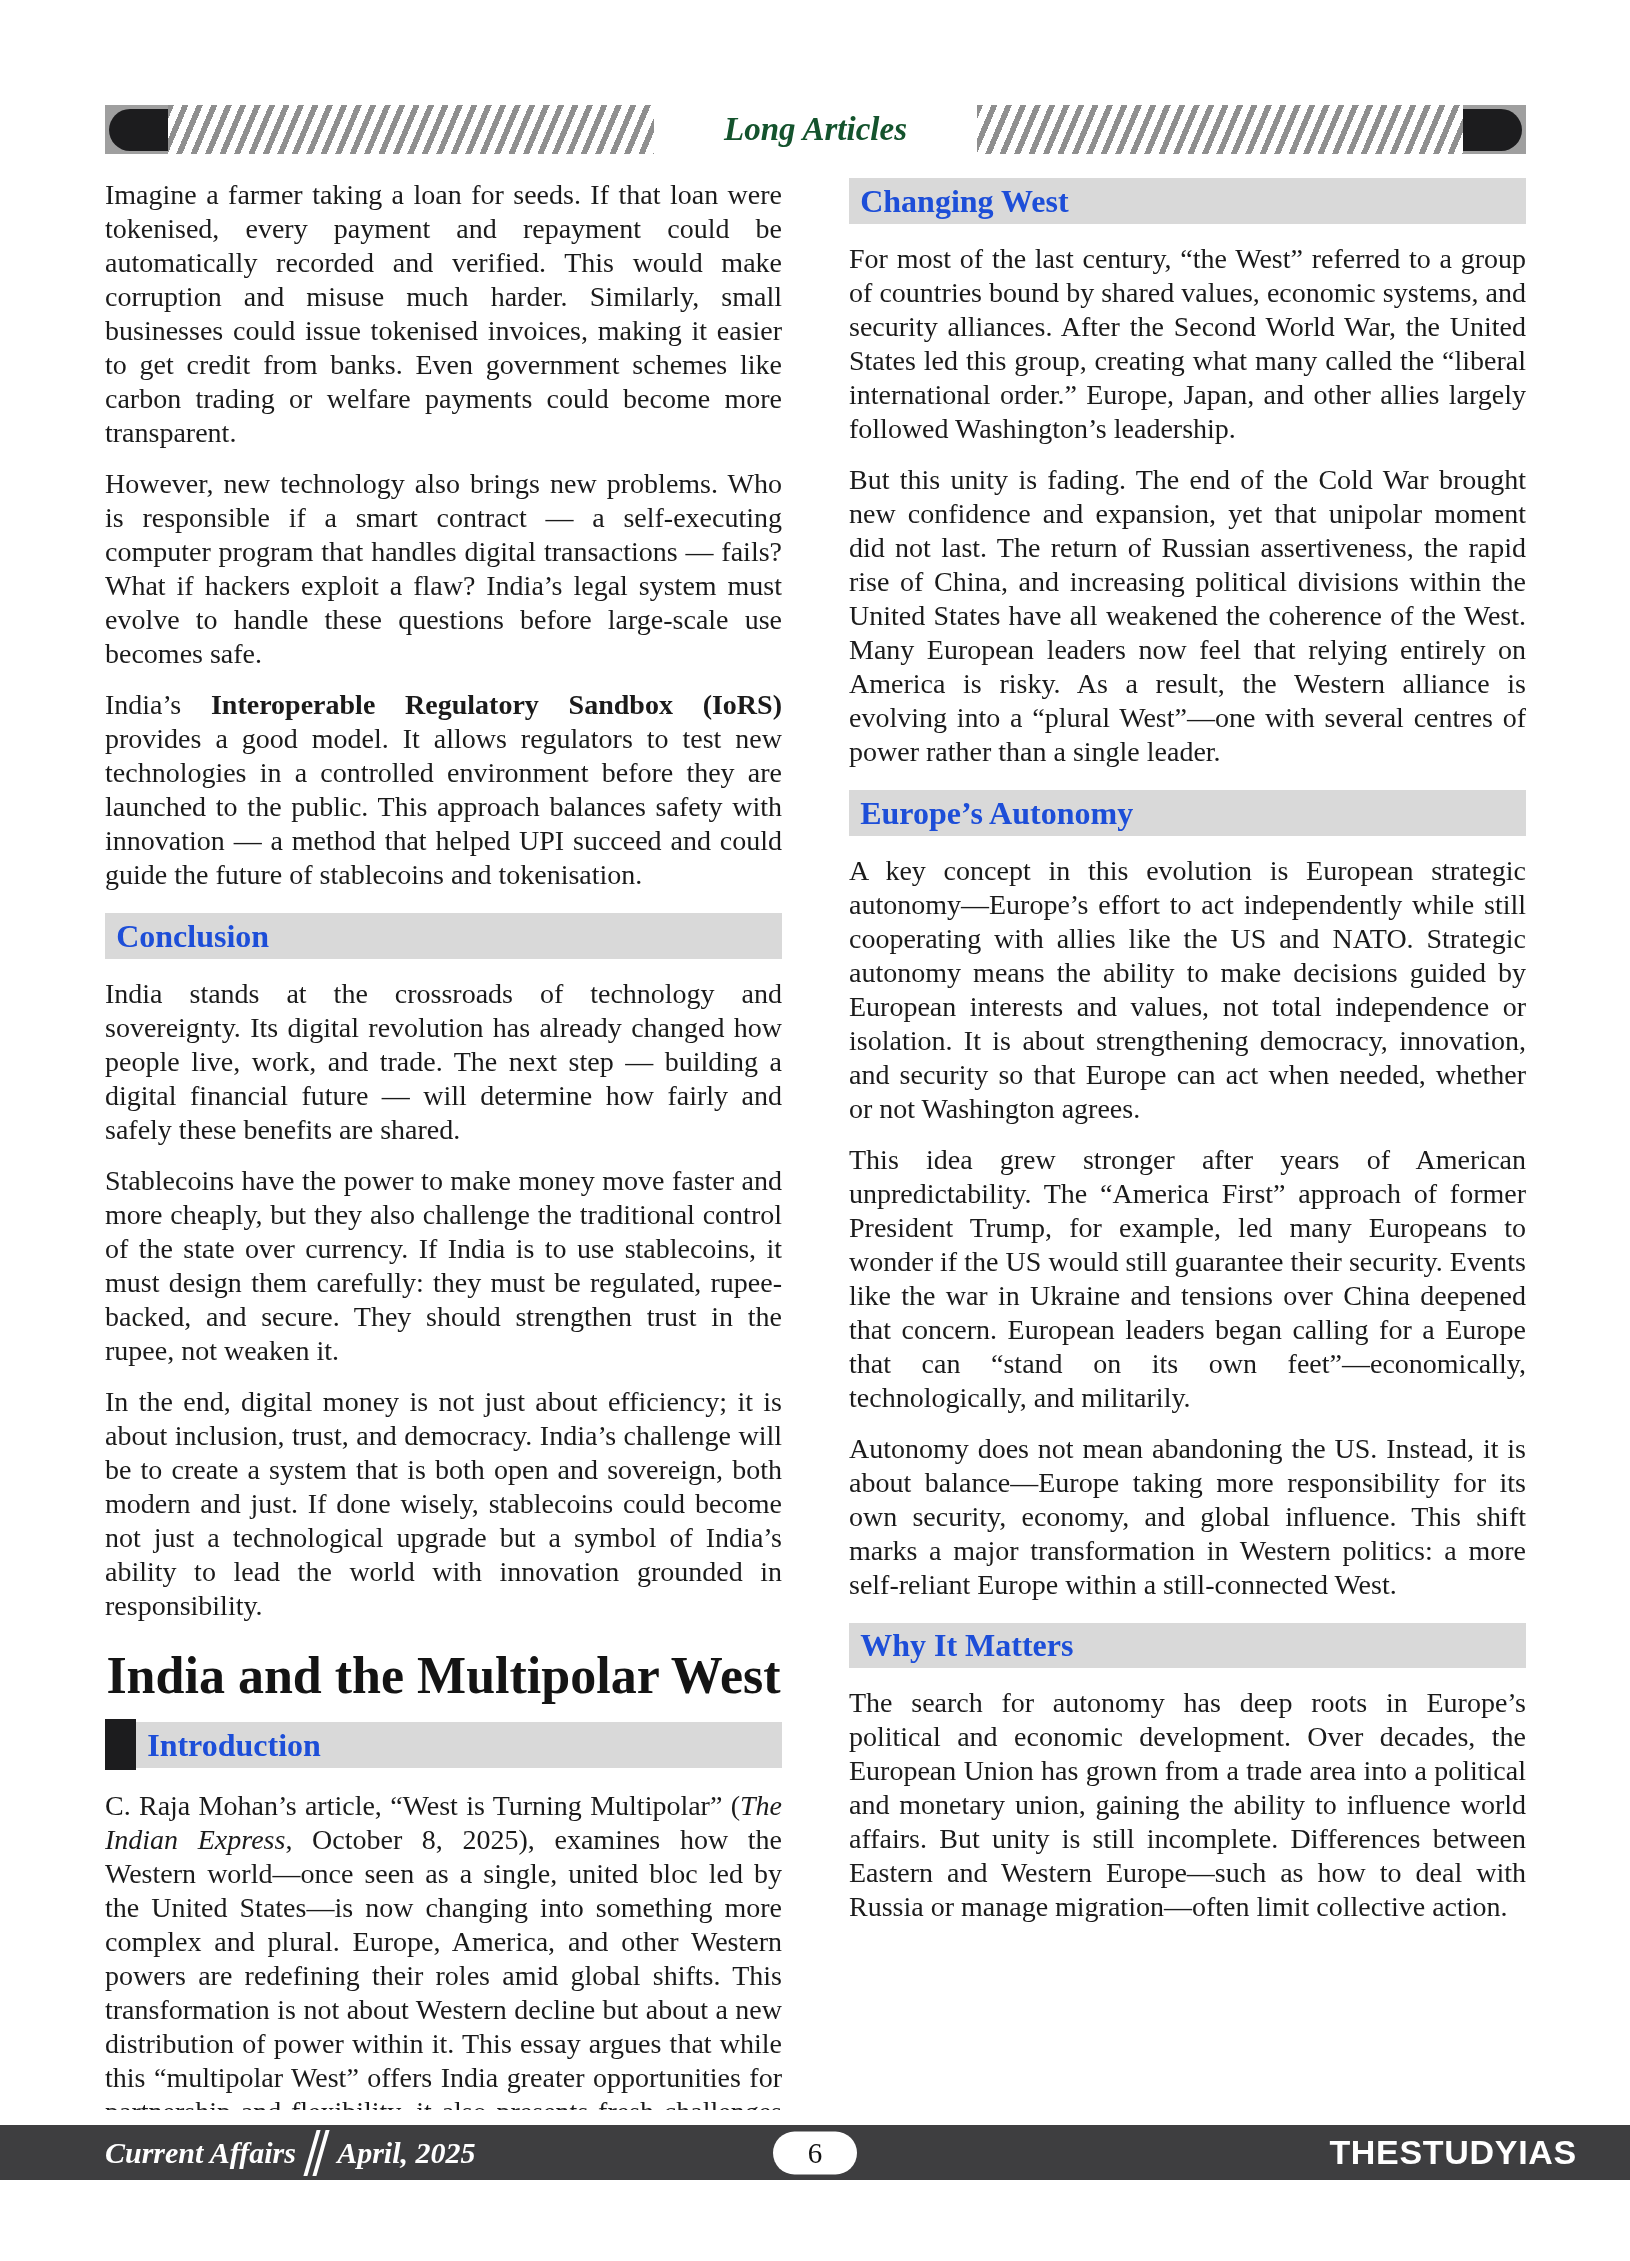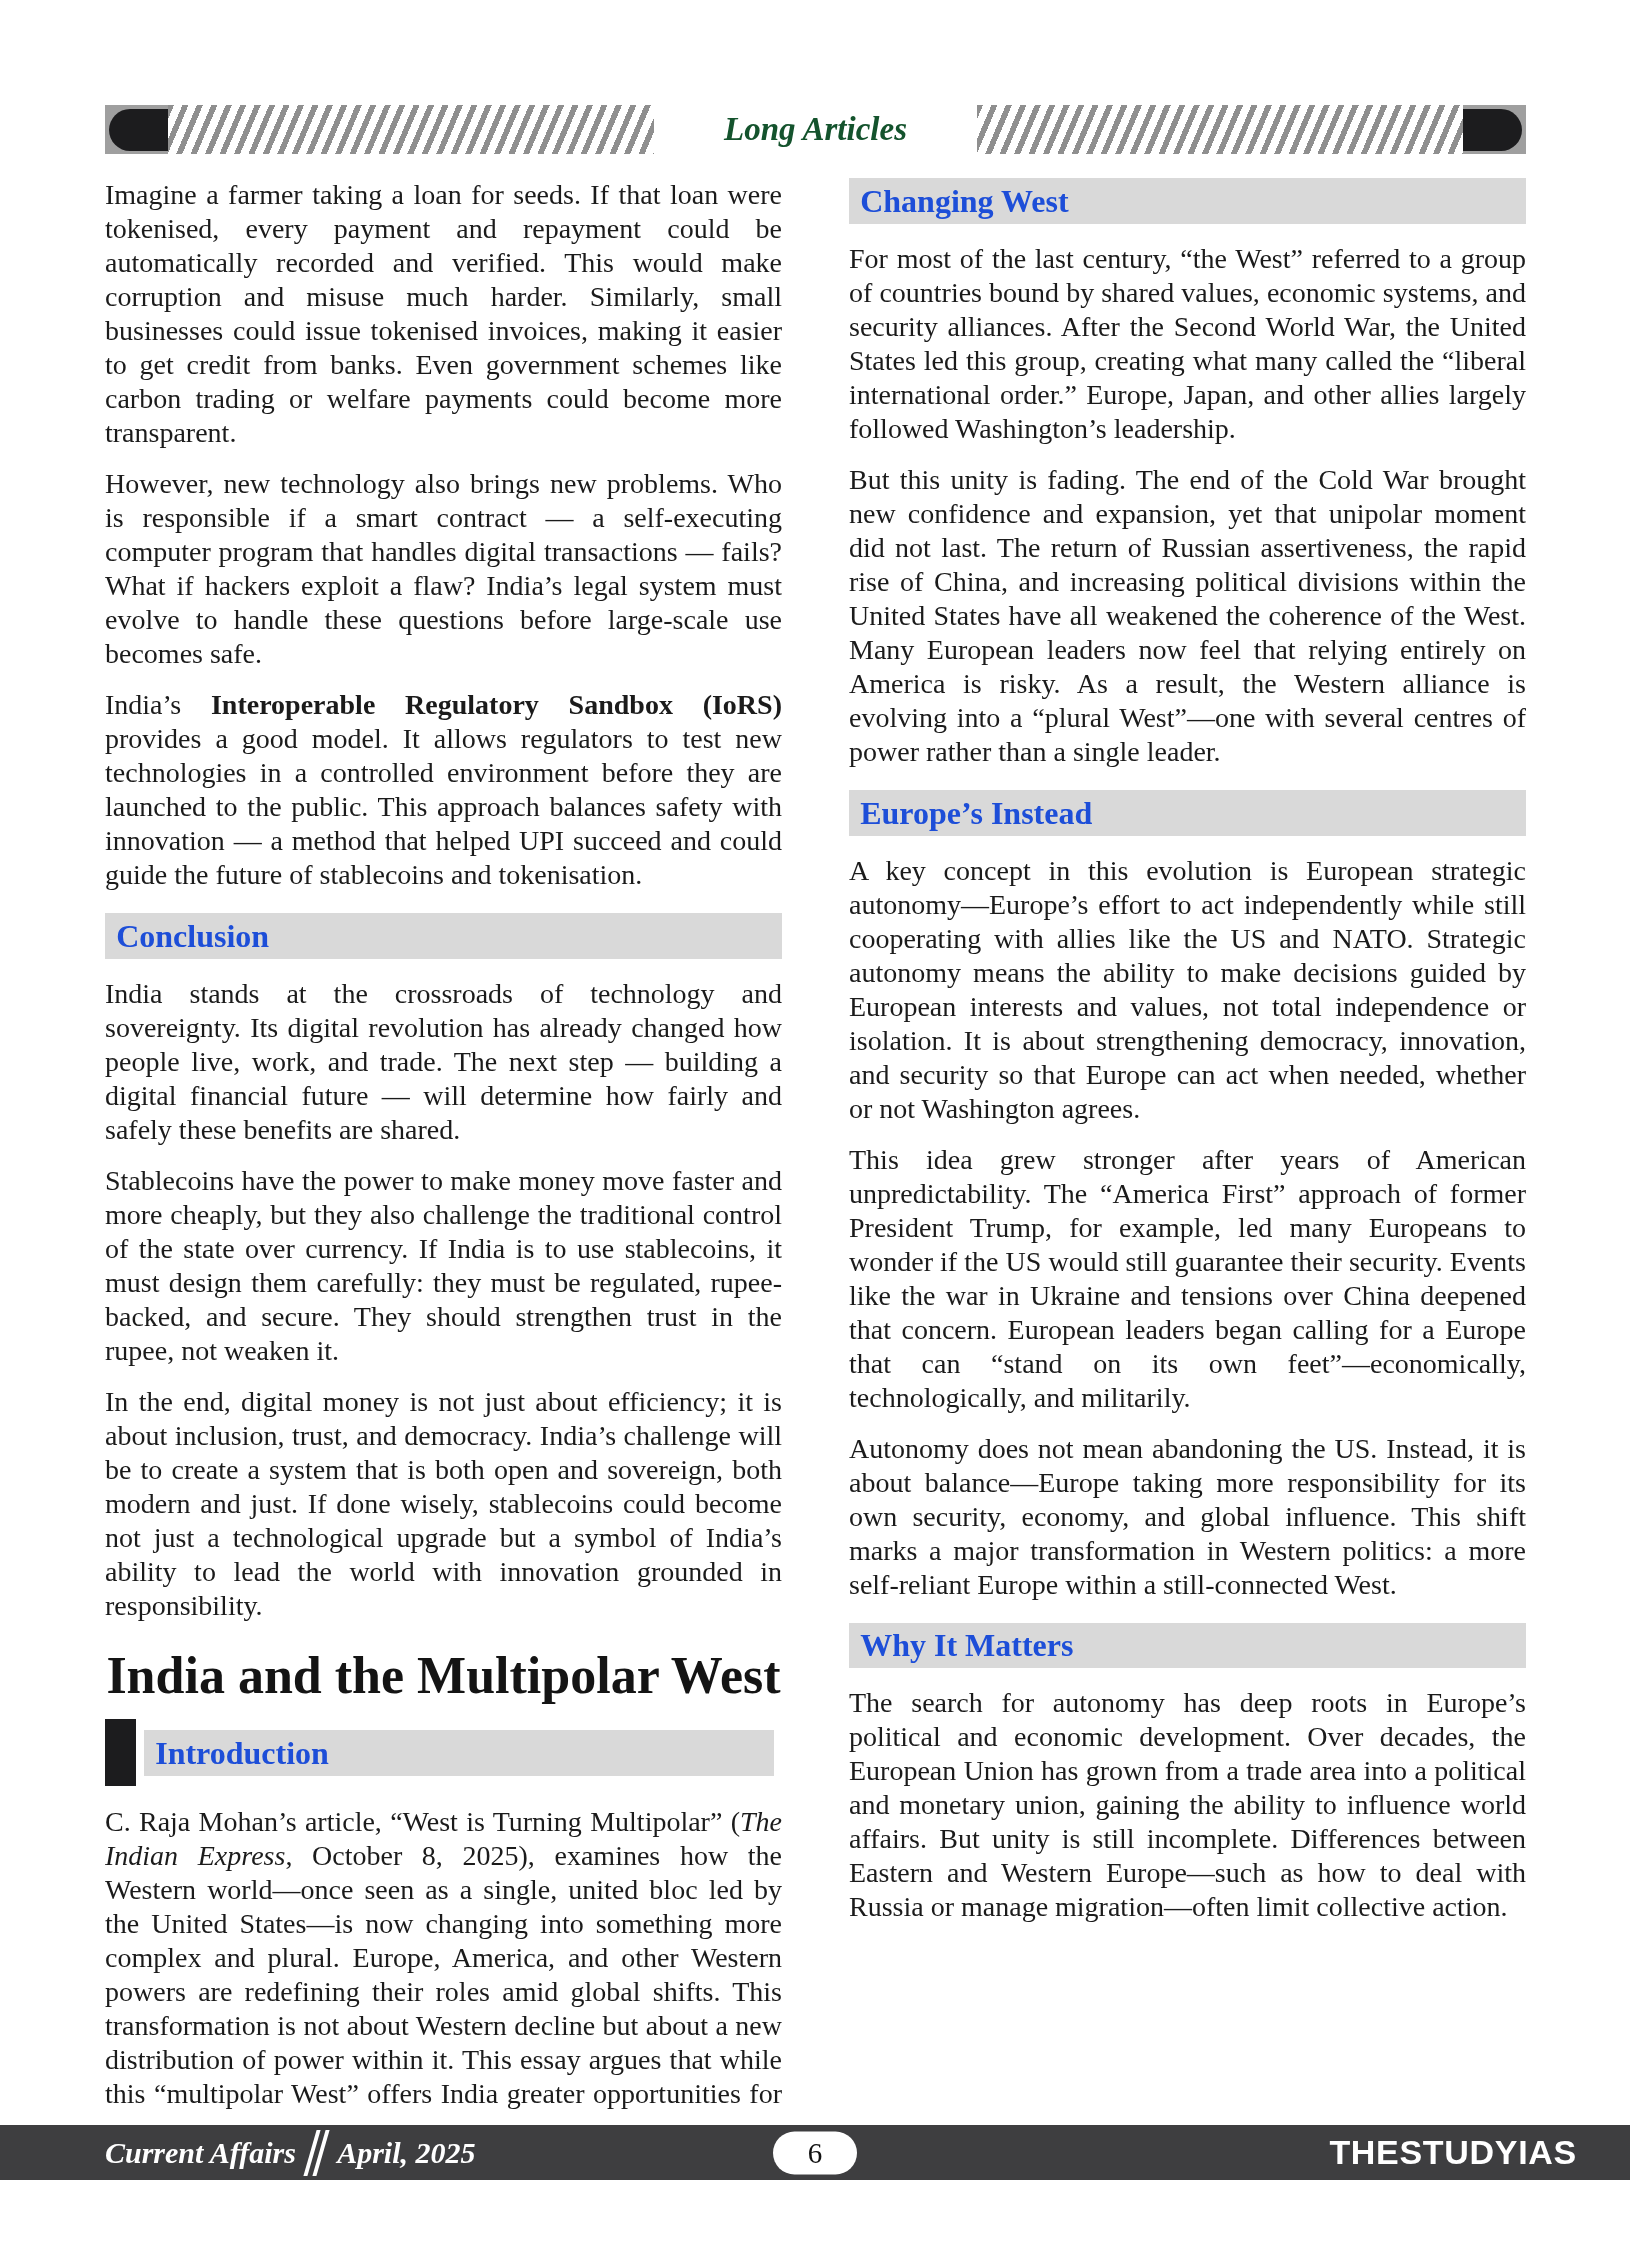--- a/index.html
+++ b/index.html
@@ -51,21 +51,21 @@
   }
   .col .heading-bar:first-child{margin-top:0;}
   .article-title{
     font-weight:bold;font-size:52px;line-height:50px;color:#141414;
     text-align:center;margin:28px 0 15.4px 0;
   }
   .intro-heading{
     display:flex;align-items:stretch;margin:21px 0 21px 0;
   }
   .intro-black-bar{flex:0 0 31px;background:#1c1c1e;margin:-2.8px 0;}
-  .intro-heading .heading-bar{flex:1 1 auto;margin:8px;}
+  .intro-heading .heading-bar{flex:1 1 auto;margin:0;}
   
   .footer{
     position:absolute;left:0;top:2125px;width:1630px;height:55px;
     background:#3e3e40;color:#ffffff;
   }
   .footer-left{
     position:absolute;left:105px;top:0;height:55px;
     display:flex;align-items:center;gap:14px;
   }
   .footer-pub,.footer-issue{
@@ -124,21 +124,21 @@
     </div>
 
     <p><span>C. Raja Mohan’s article, “West is Turning Multipolar” (</span><em>The Indian Express</em><span>, October 8, 2025), examines how the Western world—once seen as a single, united bloc led by the United States—is now changing into something more complex and plural. Europe, America, and other Western powers are redefining their roles amid global shifts. This transformation is not about Western decline but about a new distribution of power within it. This essay argues that while this “multipolar West” offers India greater opportunities for partnership and flexibility, it also presents fresh challenges that demand stronger domestic foundations, diplomatic skill, and adaptability.</span></p>
   </div>
 
   <div class="col col-right">
     <div class="heading-bar">Changing West</div>
     <p>For most of the last century, “the West” referred to a group of countries bound by shared values, economic systems, and security alliances. After the Second World War, the United States led this group, creating what many called the “liberal international order.” Europe, Japan, and other allies largely followed Washington’s leadership.</p>
     <p>But this unity is fading. The end of the Cold War brought new confidence and expansion, yet that unipolar moment did not last. The return of Russian assertiveness, the rapid rise of China, and increasing political divisions within the United States have all weakened the coherence of the West. Many European leaders now feel that relying entirely on America is risky. As a result, the Western alliance is evolving into a “plural West”—one with several centres of power rather than a single leader.</p>
 
-    <div class="heading-bar">Europe’s Instead</div>
+    <div class="heading-bar">Europe’s Autonomy</div>
     <p>A key concept in this evolution is European strategic autonomy—Europe’s effort to act independently while still cooperating with allies like the US and NATO. Strategic autonomy means the ability to make decisions guided by European interests and values, not total independence or isolation. It is about strengthening democracy, innovation, and security so that Europe can act when needed, whether or not Washington agrees.</p>
     <p>This idea grew stronger after years of American unpredictability. The “America First” approach of former President Trump, for example, led many Europeans to wonder if the US would still guarantee their security. Events like the war in Ukraine and tensions over China deepened that concern. European leaders began calling for a Europe that can “stand on its own feet”—economically, technologically, and militarily.</p>
     <p>Autonomy does not mean abandoning the US. Instead, it is about balance—Europe taking more responsibility for its own security, economy, and global influence. This shift marks a major transformation in Western politics: a more self-reliant Europe within a still-connected West.</p>
 
     <div class="heading-bar">Why It Matters</div>
     <p>The search for autonomy has deep roots in Europe’s political and economic development. Over decades, the European Union has grown from a trade area into a political and monetary union, gaining the ability to influence world affairs. But unity is still incomplete. Differences between Eastern and Western Europe—such as how to deal with Russia or manage migration—often limit collective action.</p>
 
   </div>
 
   <div class="footer">

